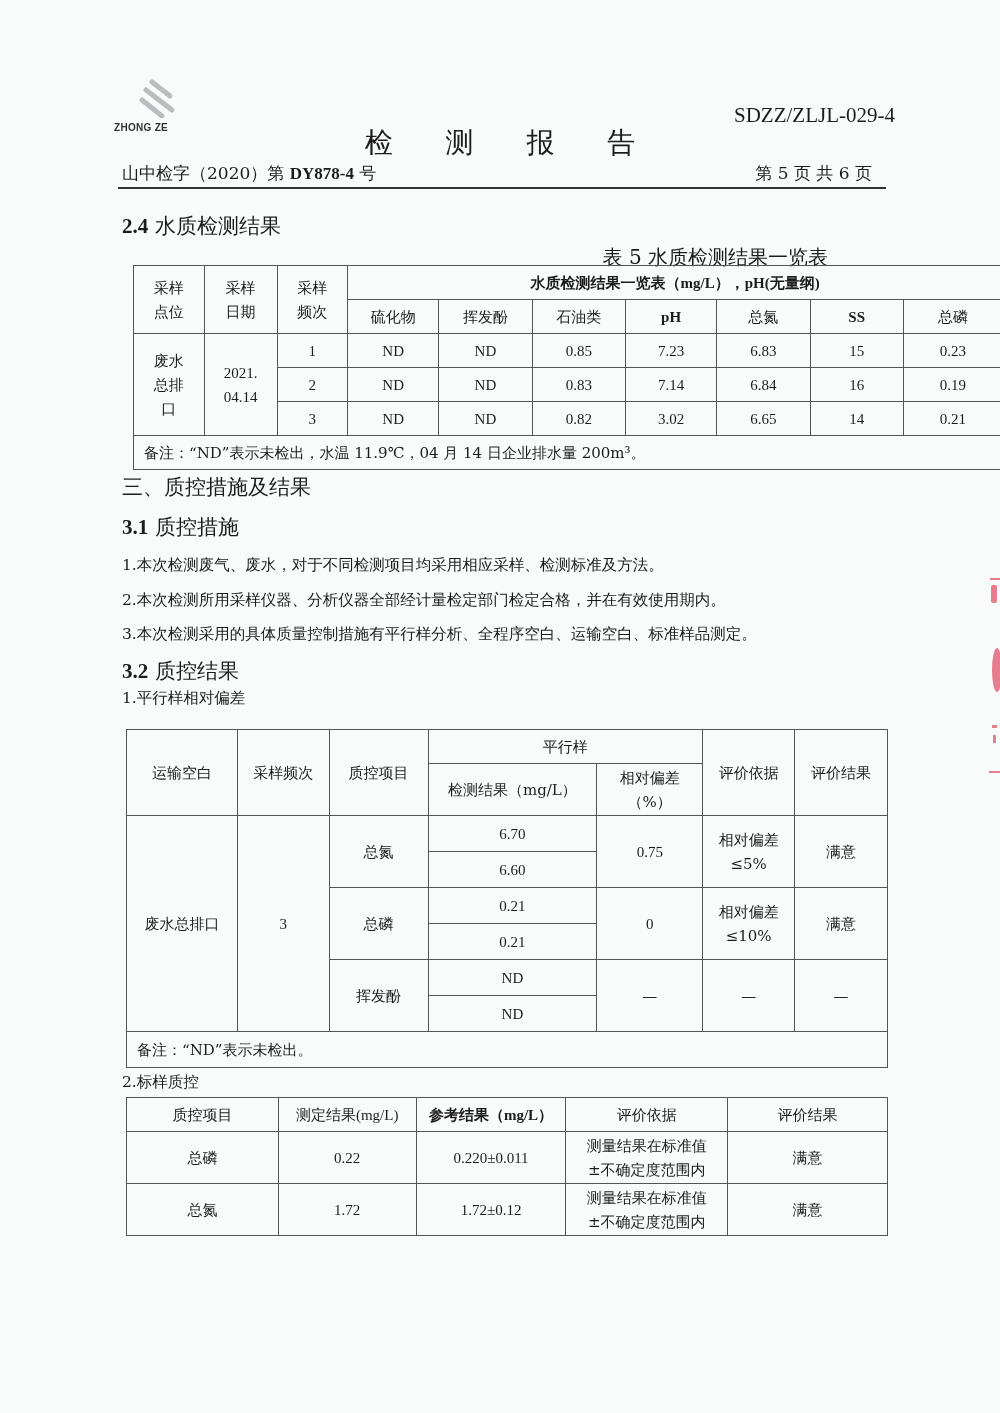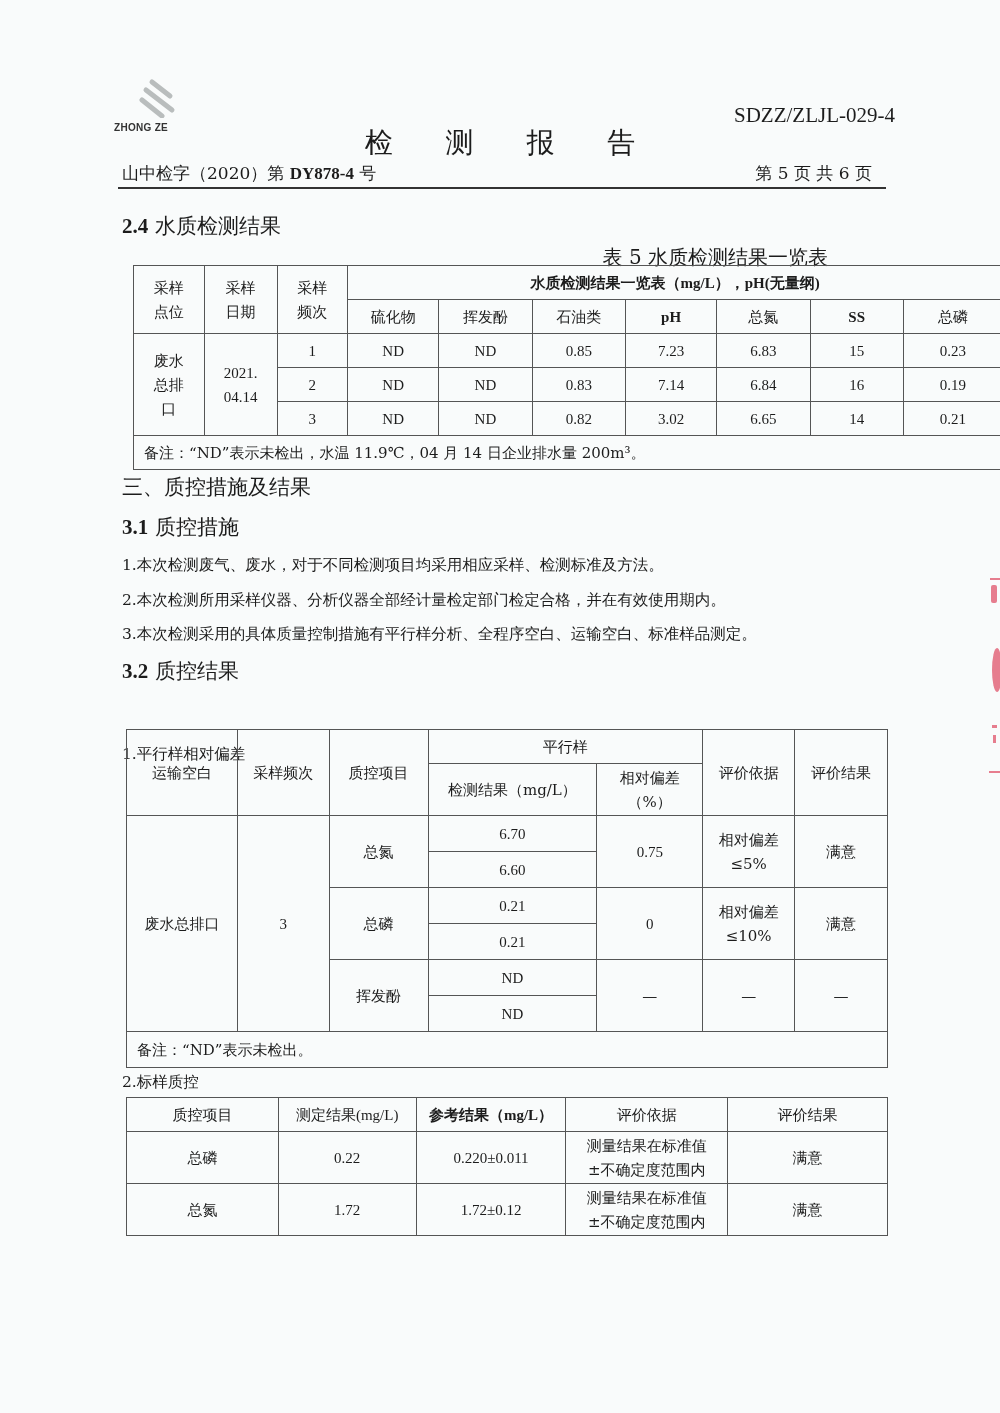--- a/index.html
+++ b/index.html
@@ -135,21 +135,21 @@
   <span>质控措施</span>
 </div>
 <div class="abs para" style="top:555px;">1.本次检测废气、废水，对于不同检测项目均采用相应采样、检测标准及方法。</div>
 <div class="abs para" style="top:590px;">2.本次检测所用采样仪器、分析仪器全部经计量检定部门检定合格，并在有效使用期内。</div>
 <div class="abs para" style="top:624px;">3.本次检测采用的具体质量控制措施有平行样分析、全程序空白、运输空白、标准样品测定。</div>
 <div class="abs h2" style="left:122px; top:657px;">
   <span class="num">3.2</span>
   <span>质控结果</span>
 </div>
 
-<div class="abs para" style="top:744px;">1.平行样相对偏差</div>
+<div class="abs para" style="top:688px;">1.平行样相对偏差</div>
 <table class="tq">
   <colgroup>
     <col style="width:111px">
       <col style="width:92px">
       <col style="width:99px">
     <col style="width:169px">
       <col style="width:106px">
       <col style="width:92px">
       <col style="width:93px">
   </colgroup>

